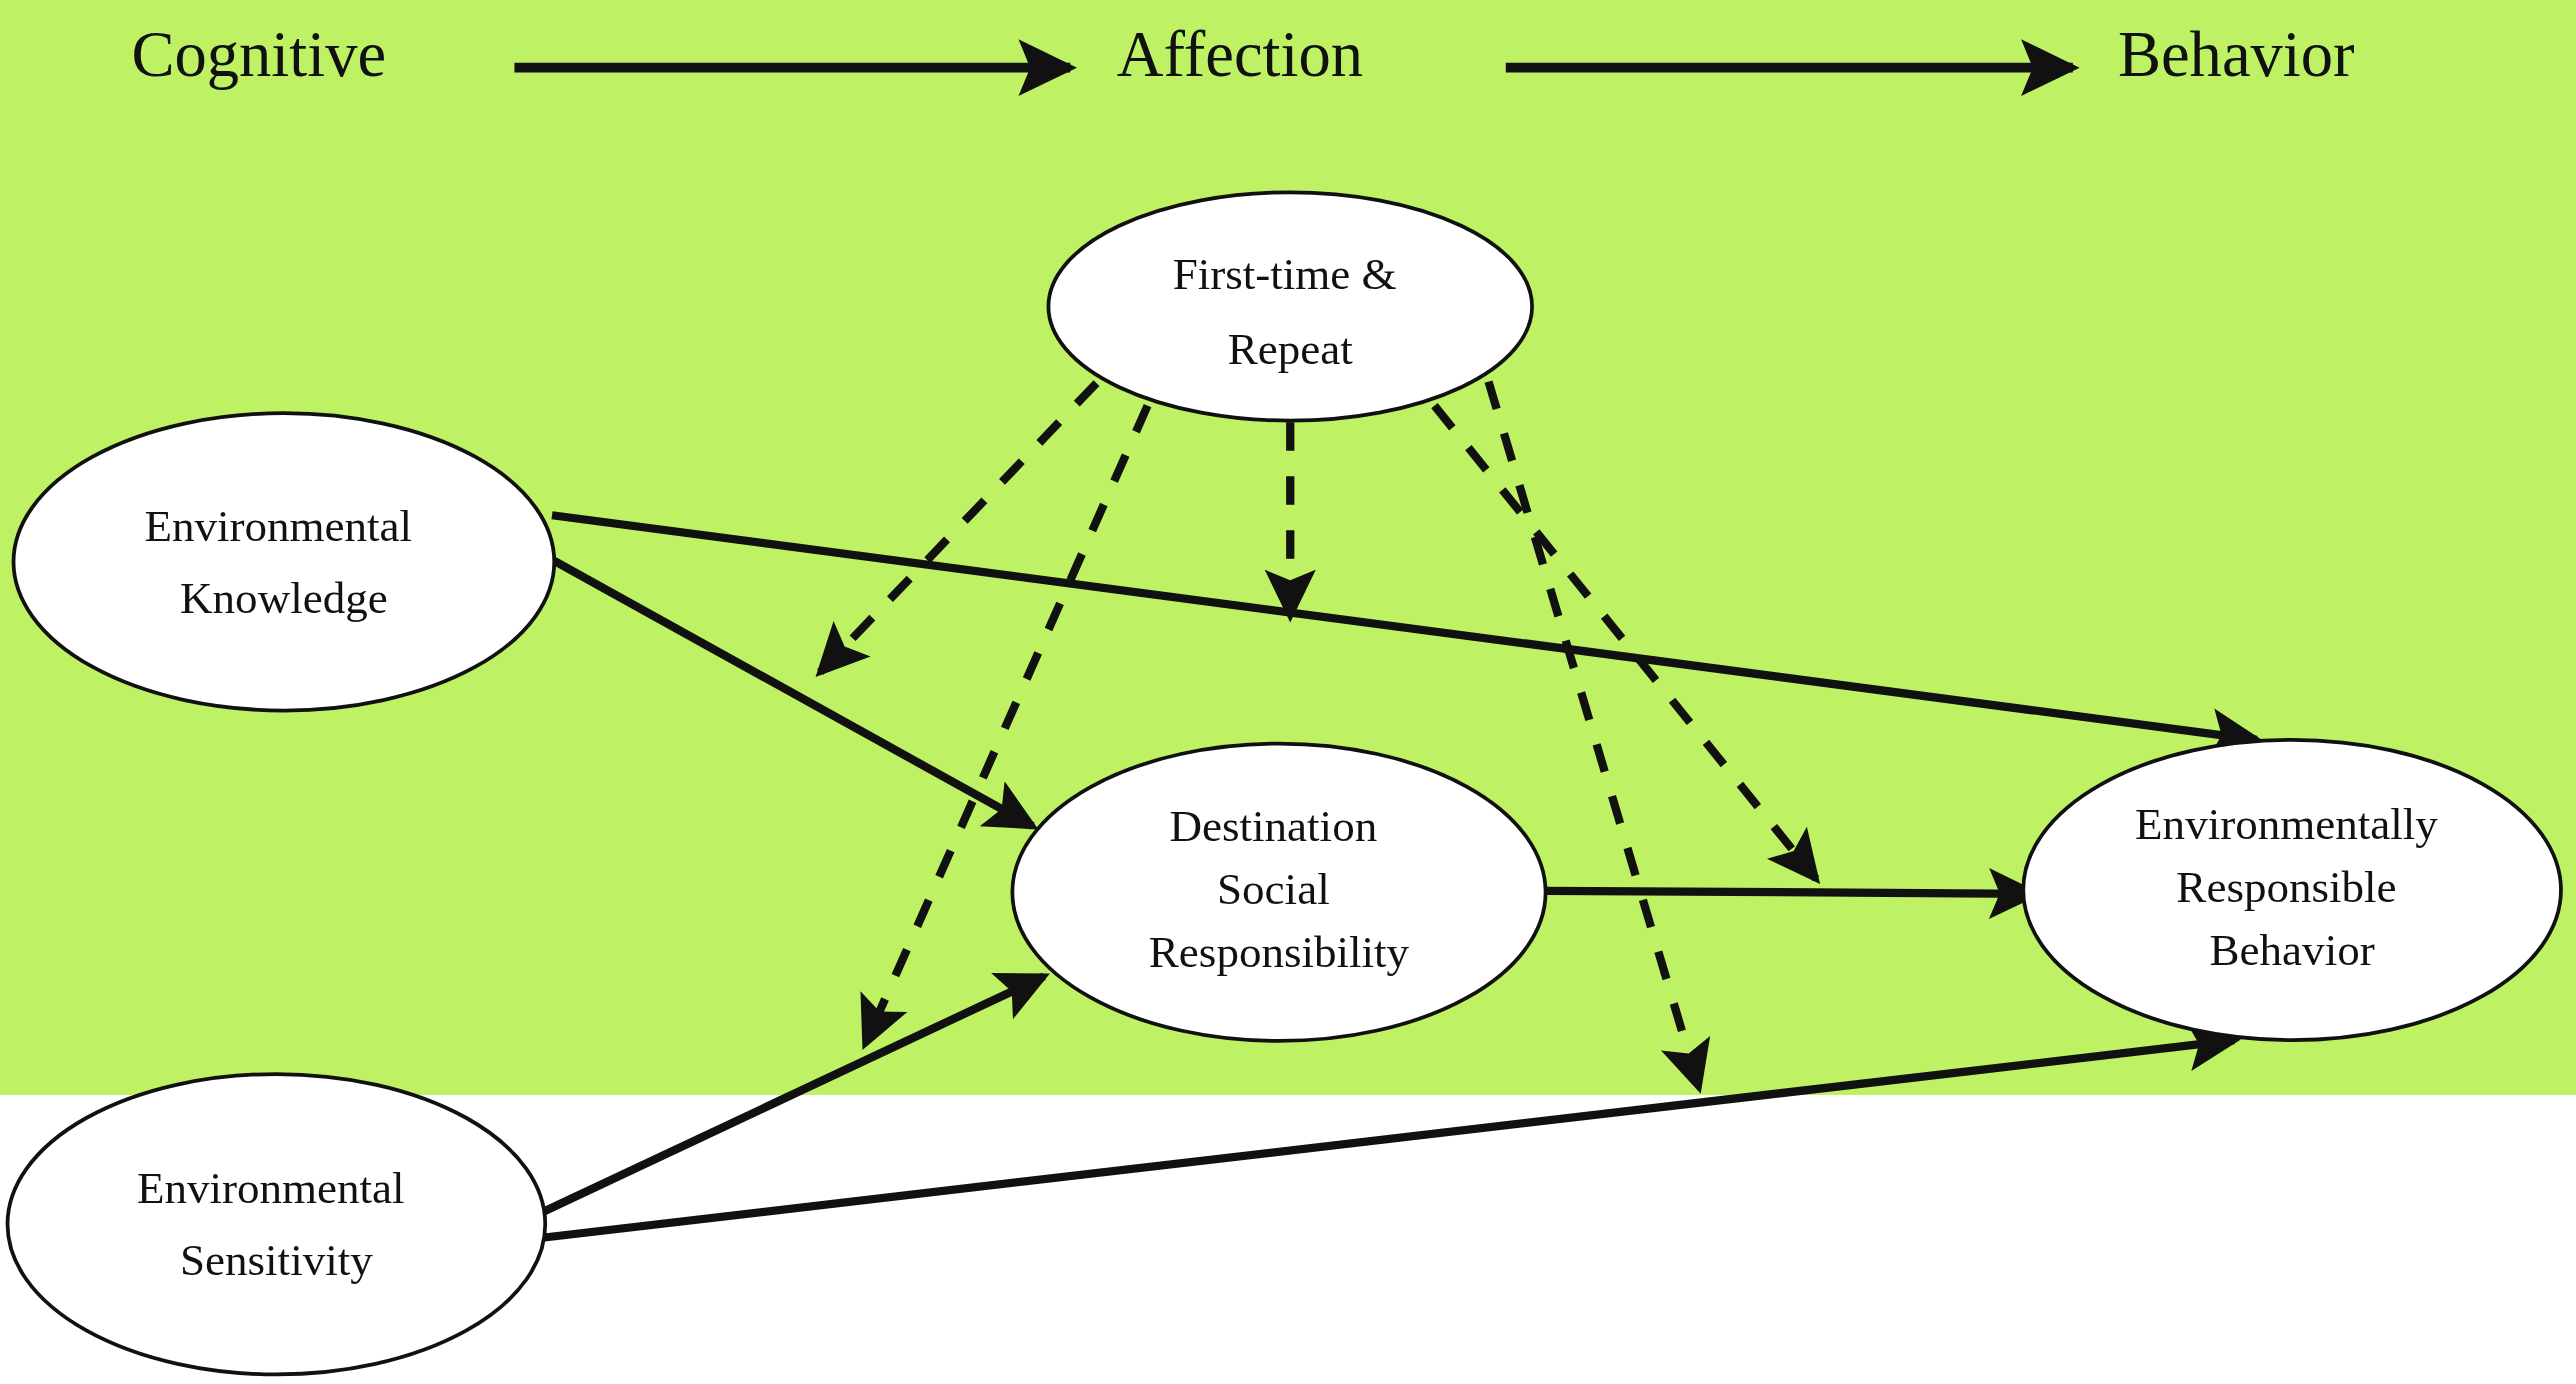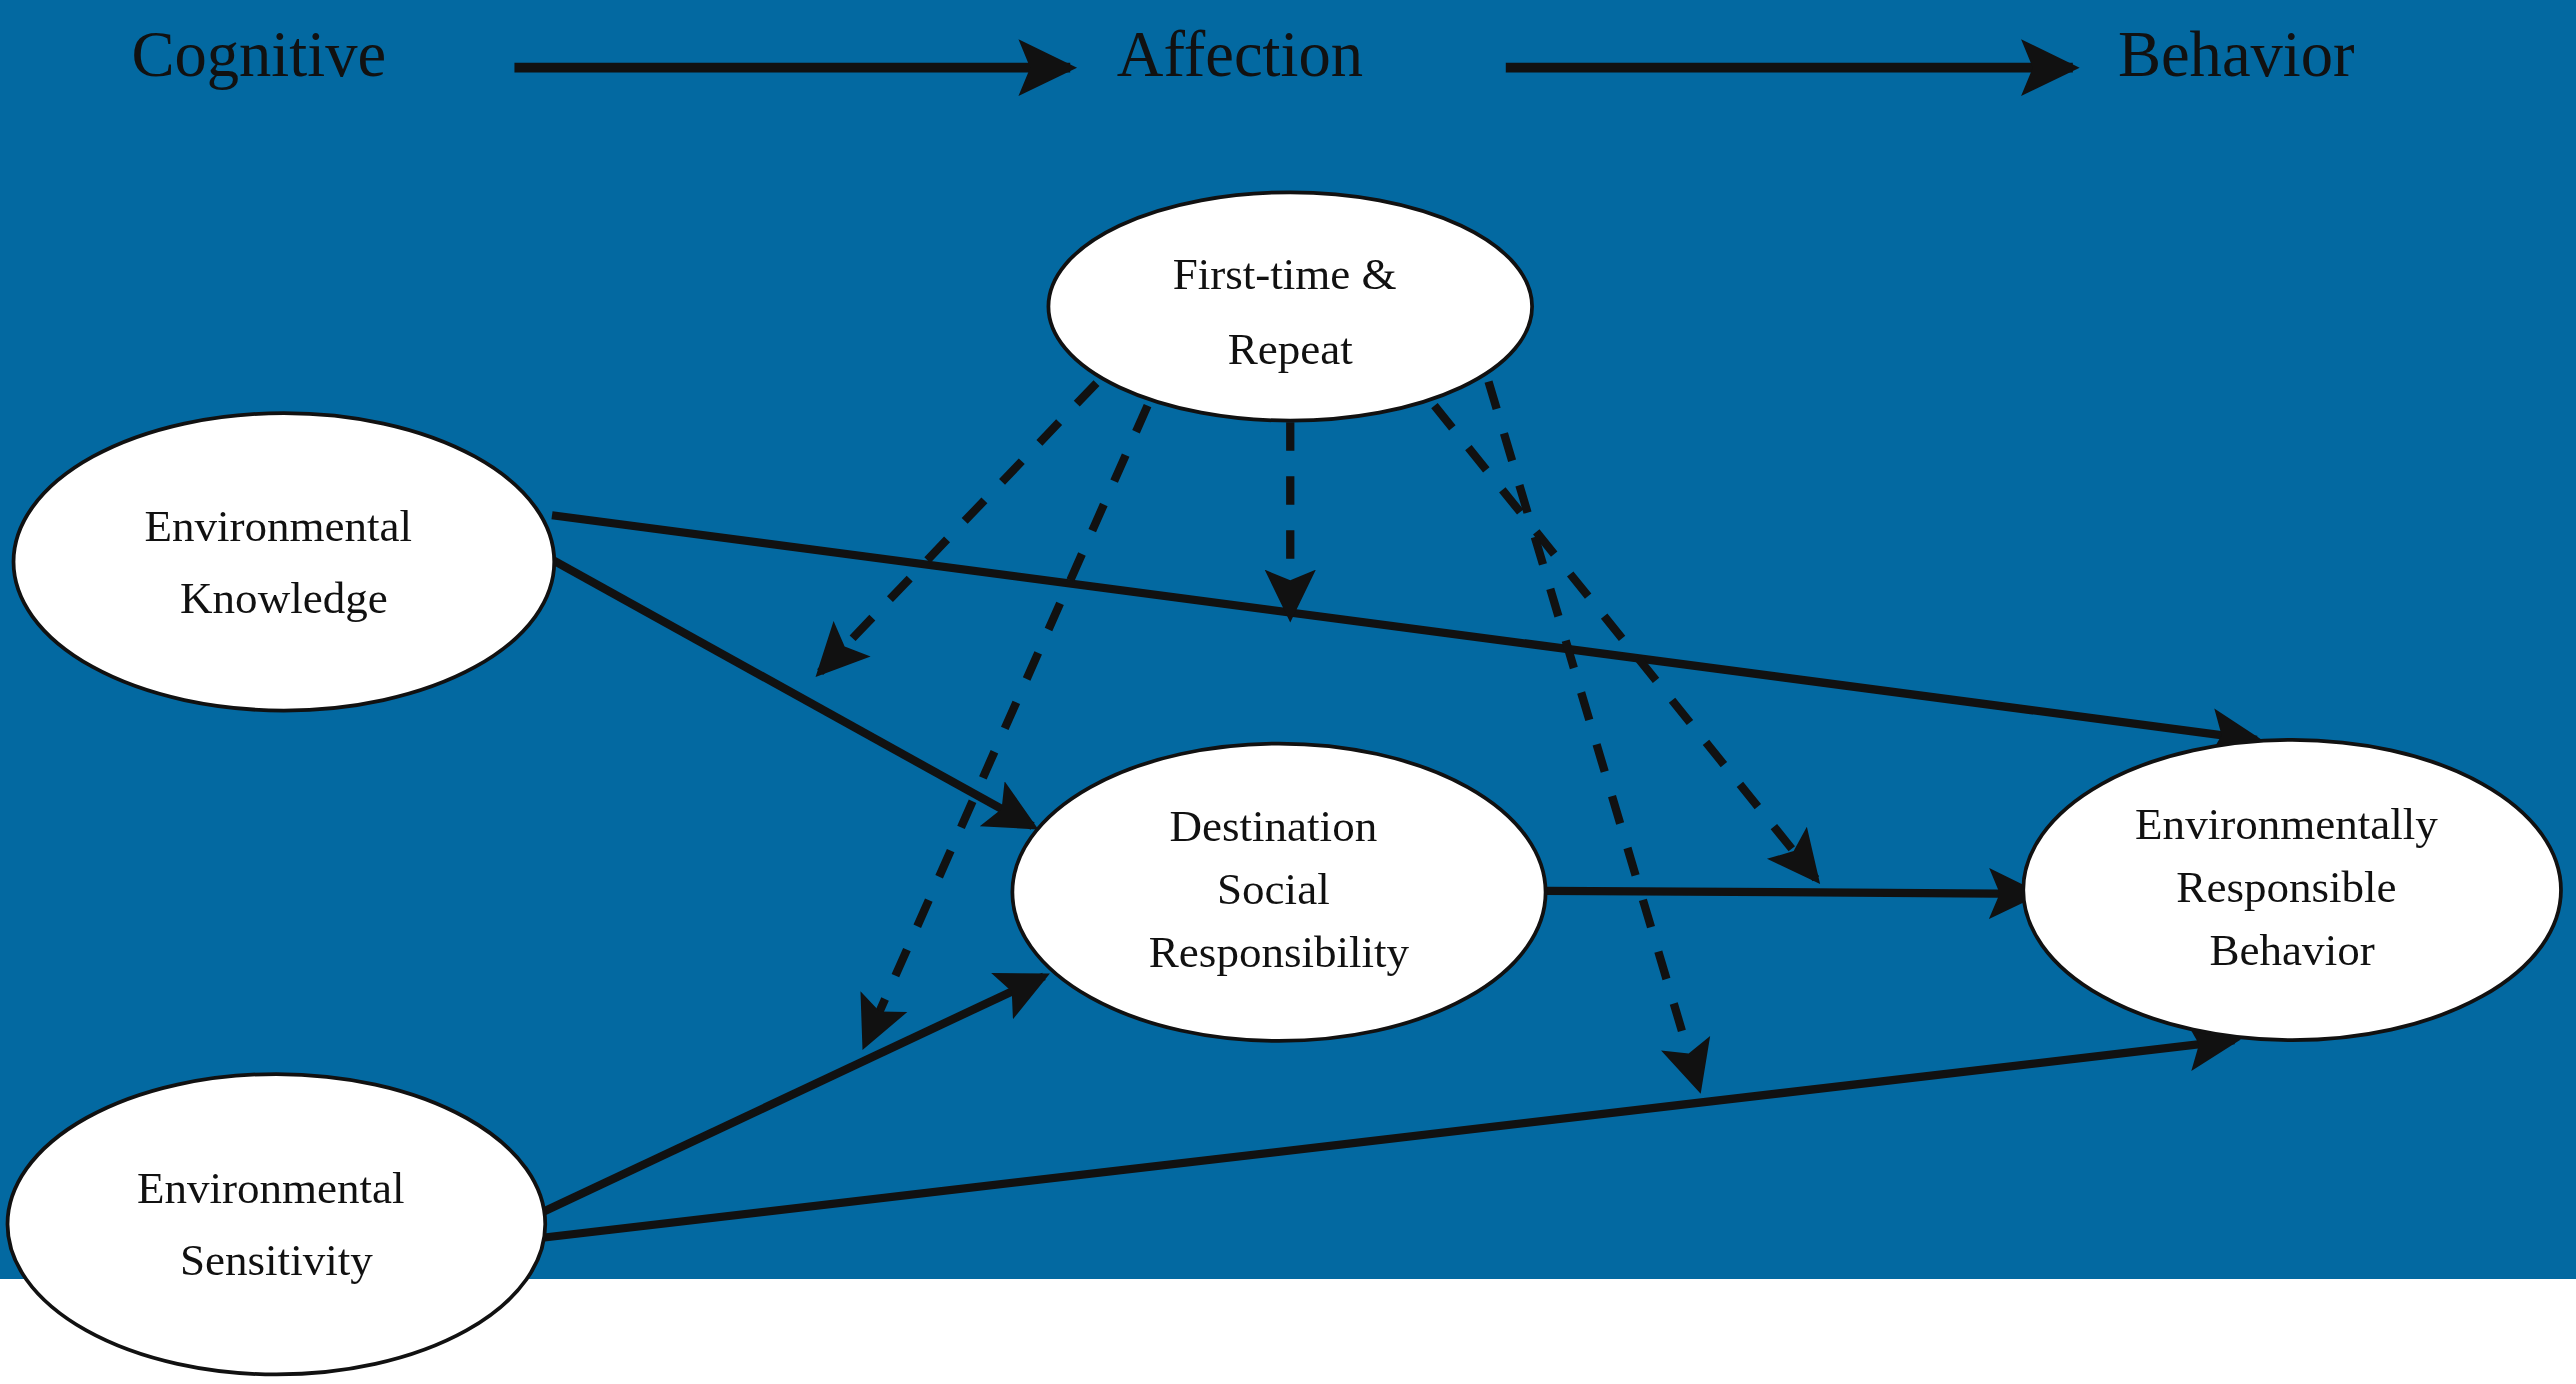--- a/index.html
+++ b/index.html
@@ -10,22 +10,22 @@
   body {
     width: 2576px;
     height: 1385px;
     font-family: "Liberation Serif", "DejaVu Serif", serif;
     color: #000000;
     overflow: hidden;
   }
   #diagram-root {
     position: relative;
     width: 2576px;
-    height: 1279px;
-    background: #0369a1;
+    height: 1095px;
+    background: #bef264;
   }
   svg#model-svg {
     position: absolute;
     top: 0;
     left: 0;
     width: 2576px;
     height: 1385px;
     display: block;
   }
   .stage-label {

